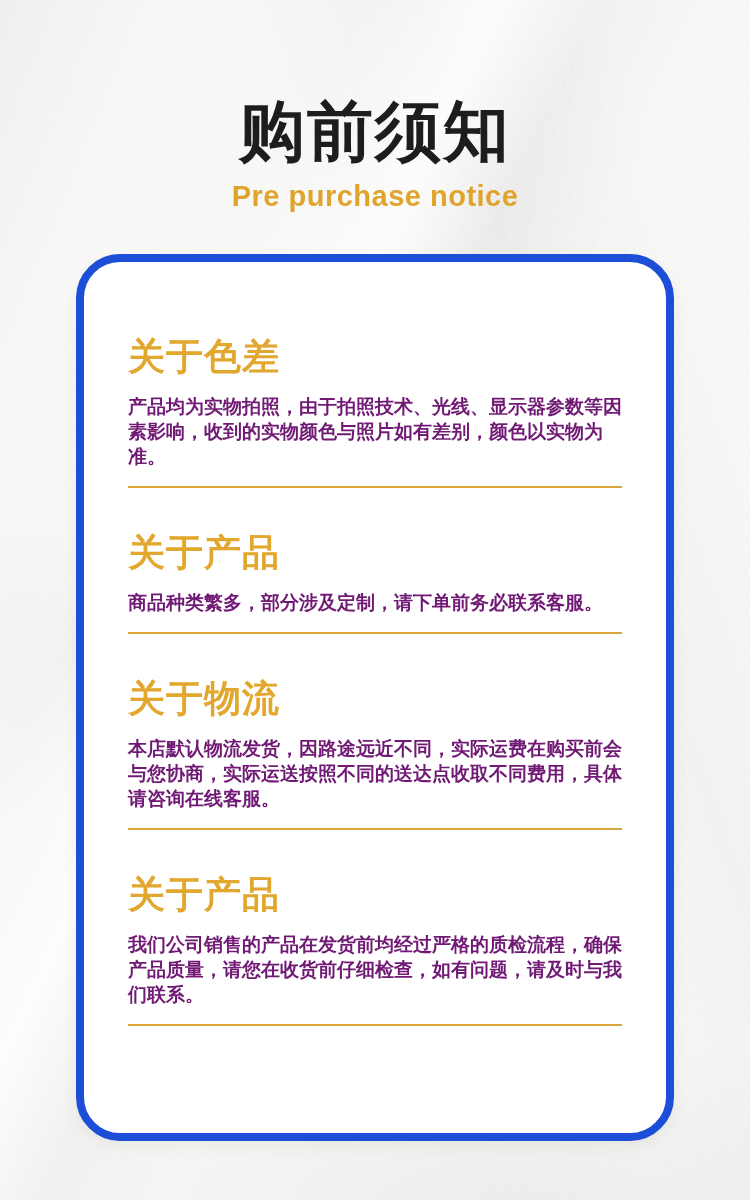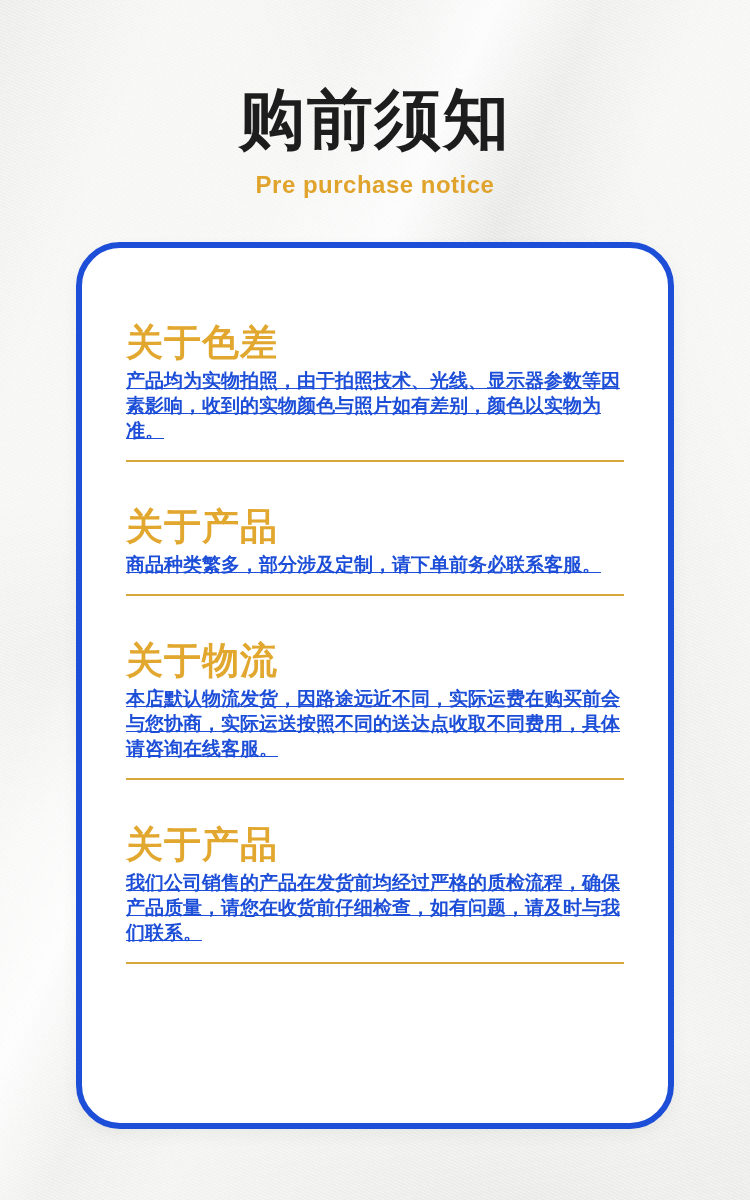--- a/index.html
+++ b/index.html
@@ -27,66 +27,65 @@
     position: absolute;
     inset: 0;
     opacity: 0.55;
     background:
       repeating-linear-gradient(115deg, rgba(0,0,0,0.018) 0 1px, rgba(255,255,255,0.0) 1px 3px),
       repeating-linear-gradient(25deg, rgba(255,255,255,0.5) 0 1px, rgba(0,0,0,0.008) 1px 3px);
   }
 
   .header { position: relative; text-align: center; padding-top: 82px; }
   .page-title {
-    margin: 4px;
+    margin: 16px;
     font-size: 66px;
     line-height: 66px;
     font-weight: 800;
     letter-spacing: 2px;
     color: #1d1d1d;
   }
   .page-subtitle {
     margin: 18px 0 0 0;
-    font-size: 24px;
+    font-size: 29px;
     line-height: 29px;
     font-weight: 700;
     letter-spacing: 0.5px;
     color: #e0a42d;
   }
 
   .notice-card {
     position: relative;
     box-sizing: border-box;
     width: 598px;
     height: 887px;
     margin: 43px auto 0;
     background: #ffffff;
-    border: 6px solid #1d4ed8;
+    border: 8px solid #1d4ed8;
     border-radius: 44px;
     padding: 74px 44px 0 44px;
     box-shadow: 0 6px 14px rgba(120,110,80,0.08);
   }
 
   .notice-section + .notice-section { margin-top: 44px; }
   .section-heading {
     margin: 0;
     font-size: 37px;
     line-height: 42px;
     font-weight: 700;
     letter-spacing: 1px;
     color: #e2a72e;
   }
   .section-body {
-    margin: 4px 0 0 0;
+    margin: 16px 0 0 0;
     font-size: 19px;
     line-height: 25px;
     font-weight: 600;
-    color: #1d4ed8;
+    color: #701a75;
     text-align: left;
-    text-decoration: underline;
   }
   .section-divider {
     margin-top: 17px;
     height: 2px;
     background: #d9a63a;
     border: none;
   }
 </style>
 </head>
 <body>

